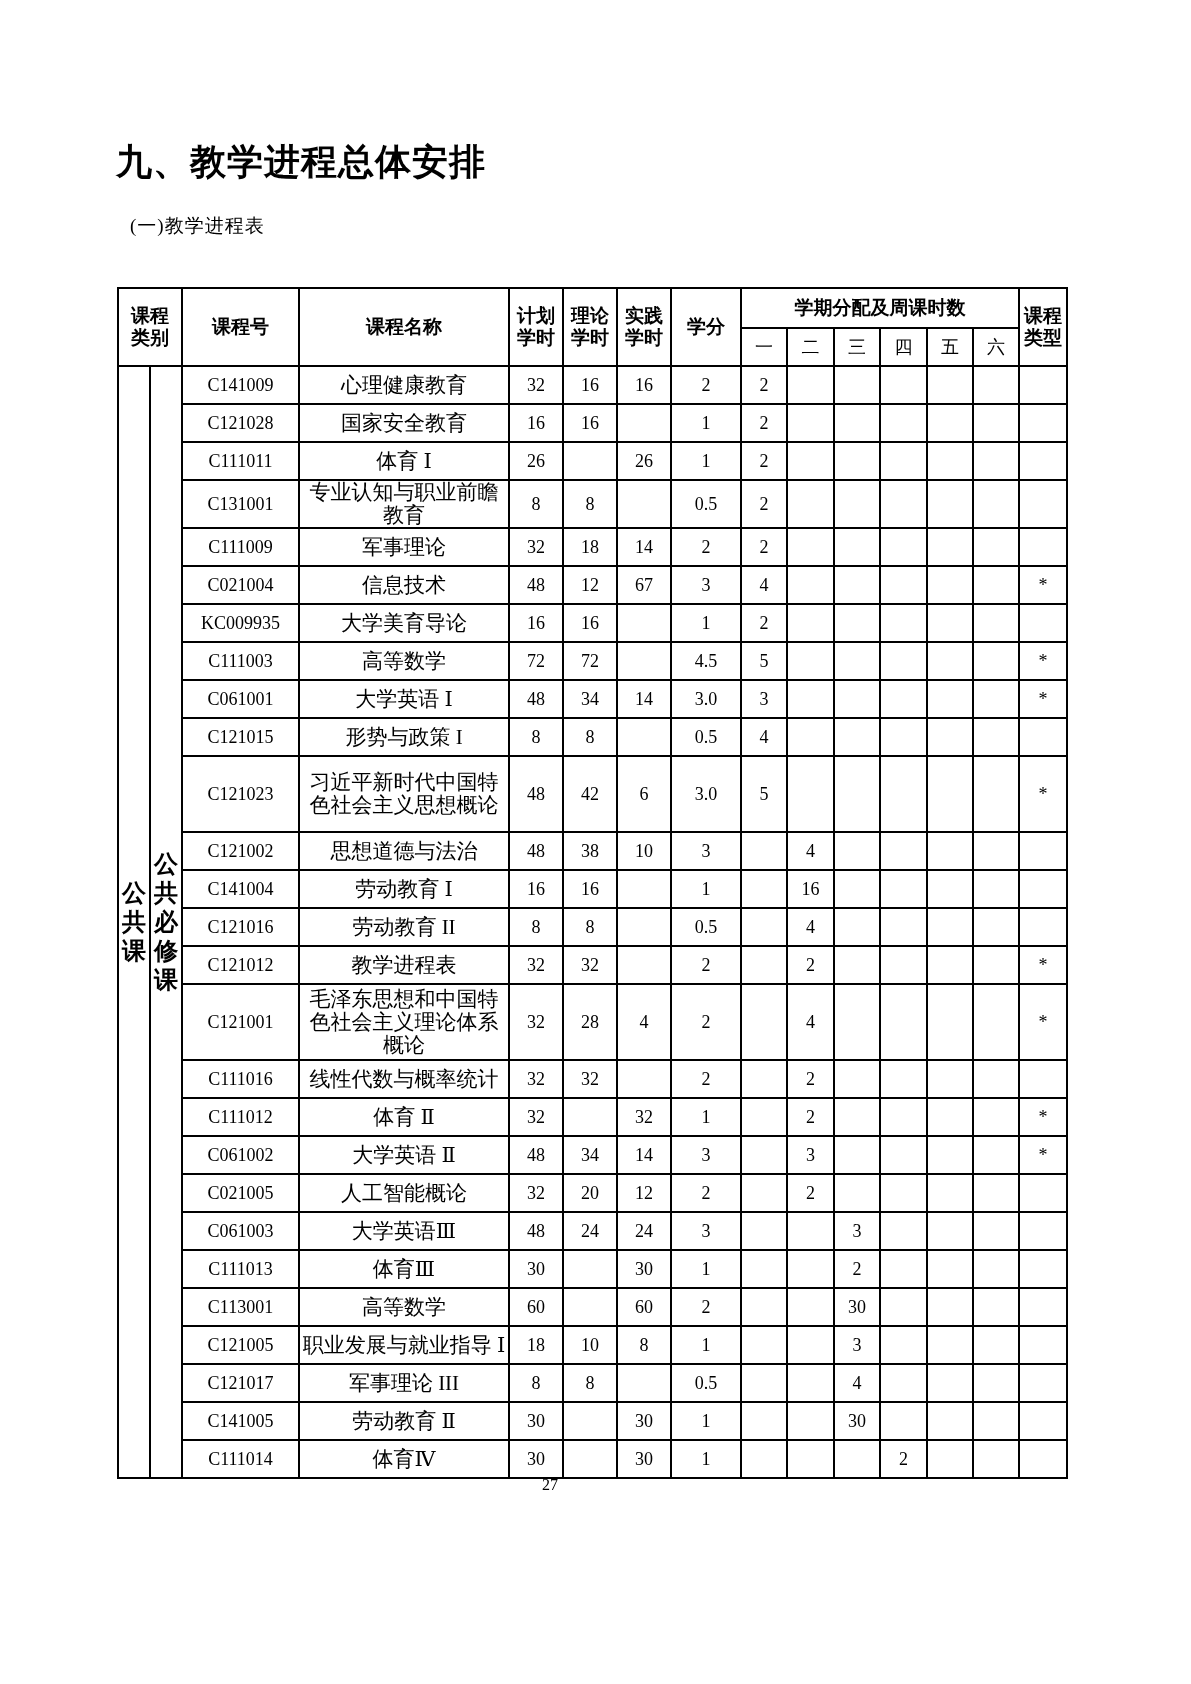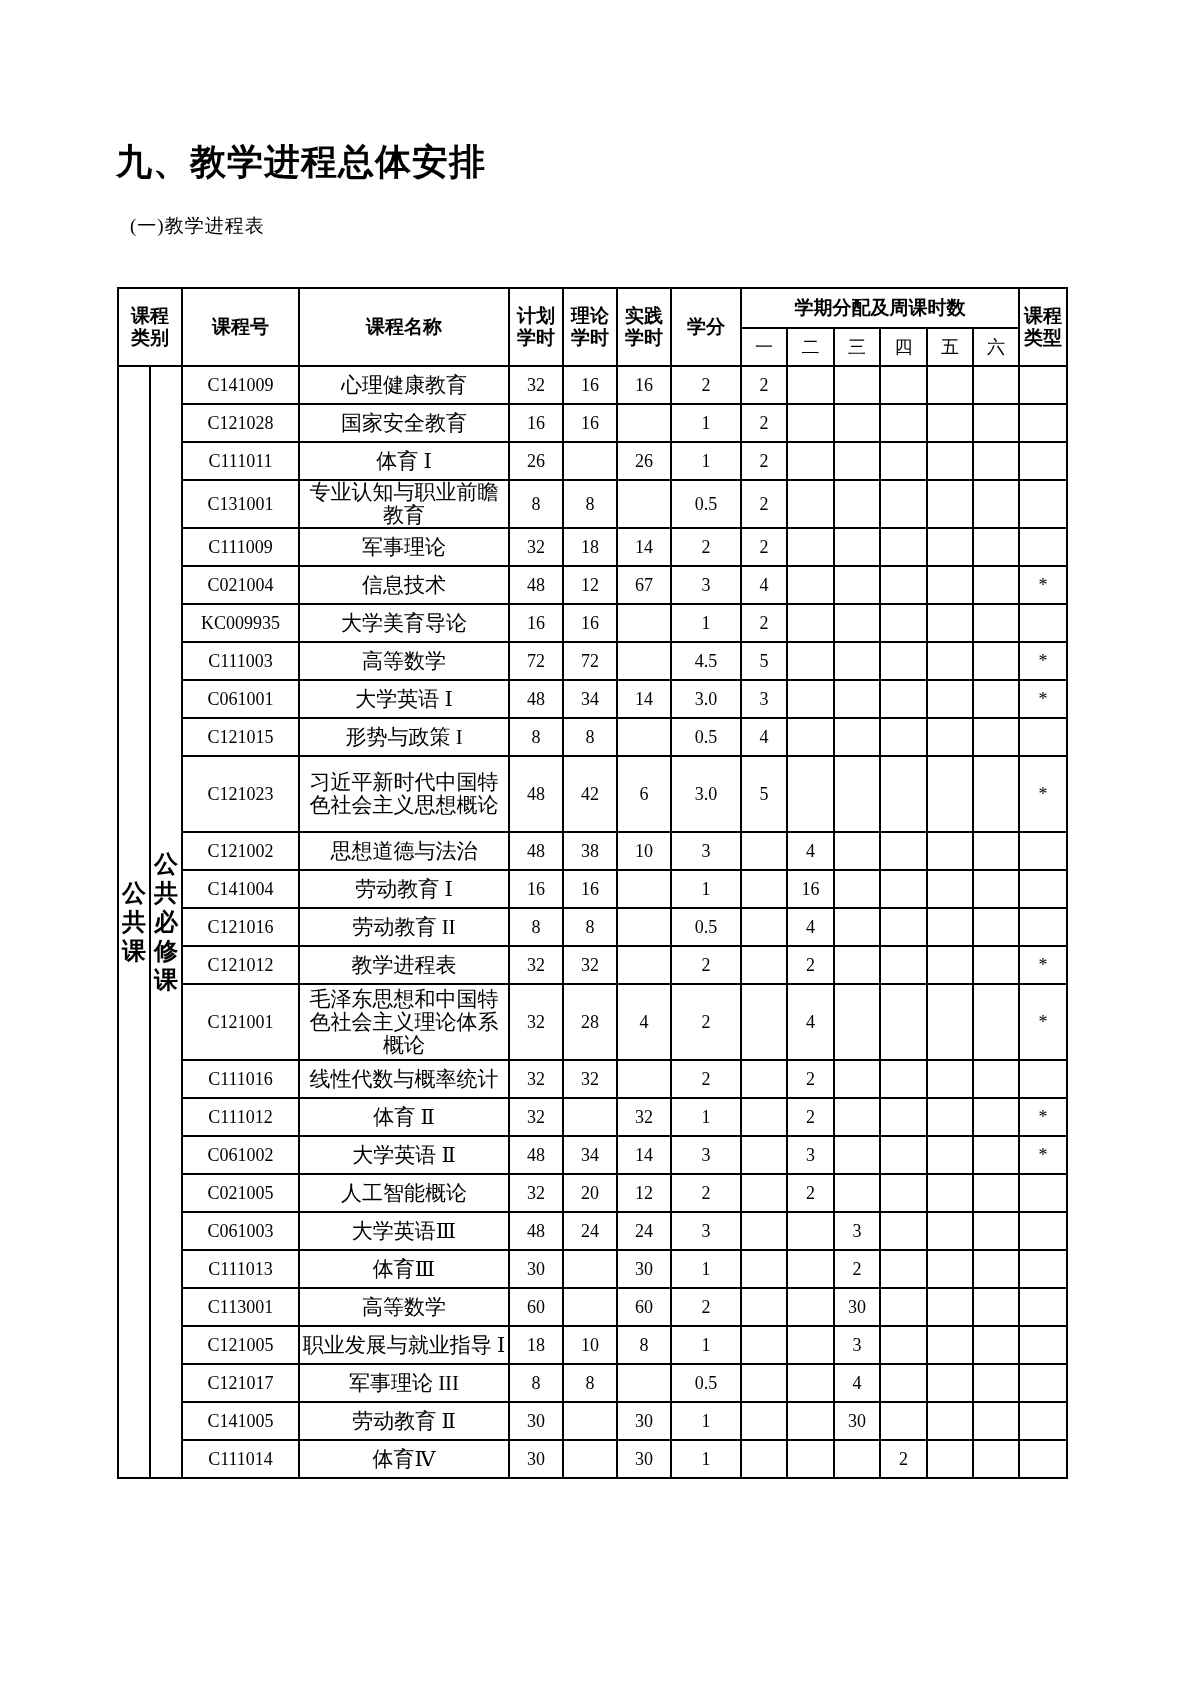--- a/index.html
+++ b/index.html
@@ -498,14 +498,15 @@
           <td class="num"></td>
           <td class="num"></td>
           <td class="num">2</td>
           <td class="num"></td>
           <td class="num"></td>
           <td class="num"></td>
         </tr>
       </tbody>
   </table>
 
+  <div class="page-number">27</div>
 
 </div>
 
 </body></html>

